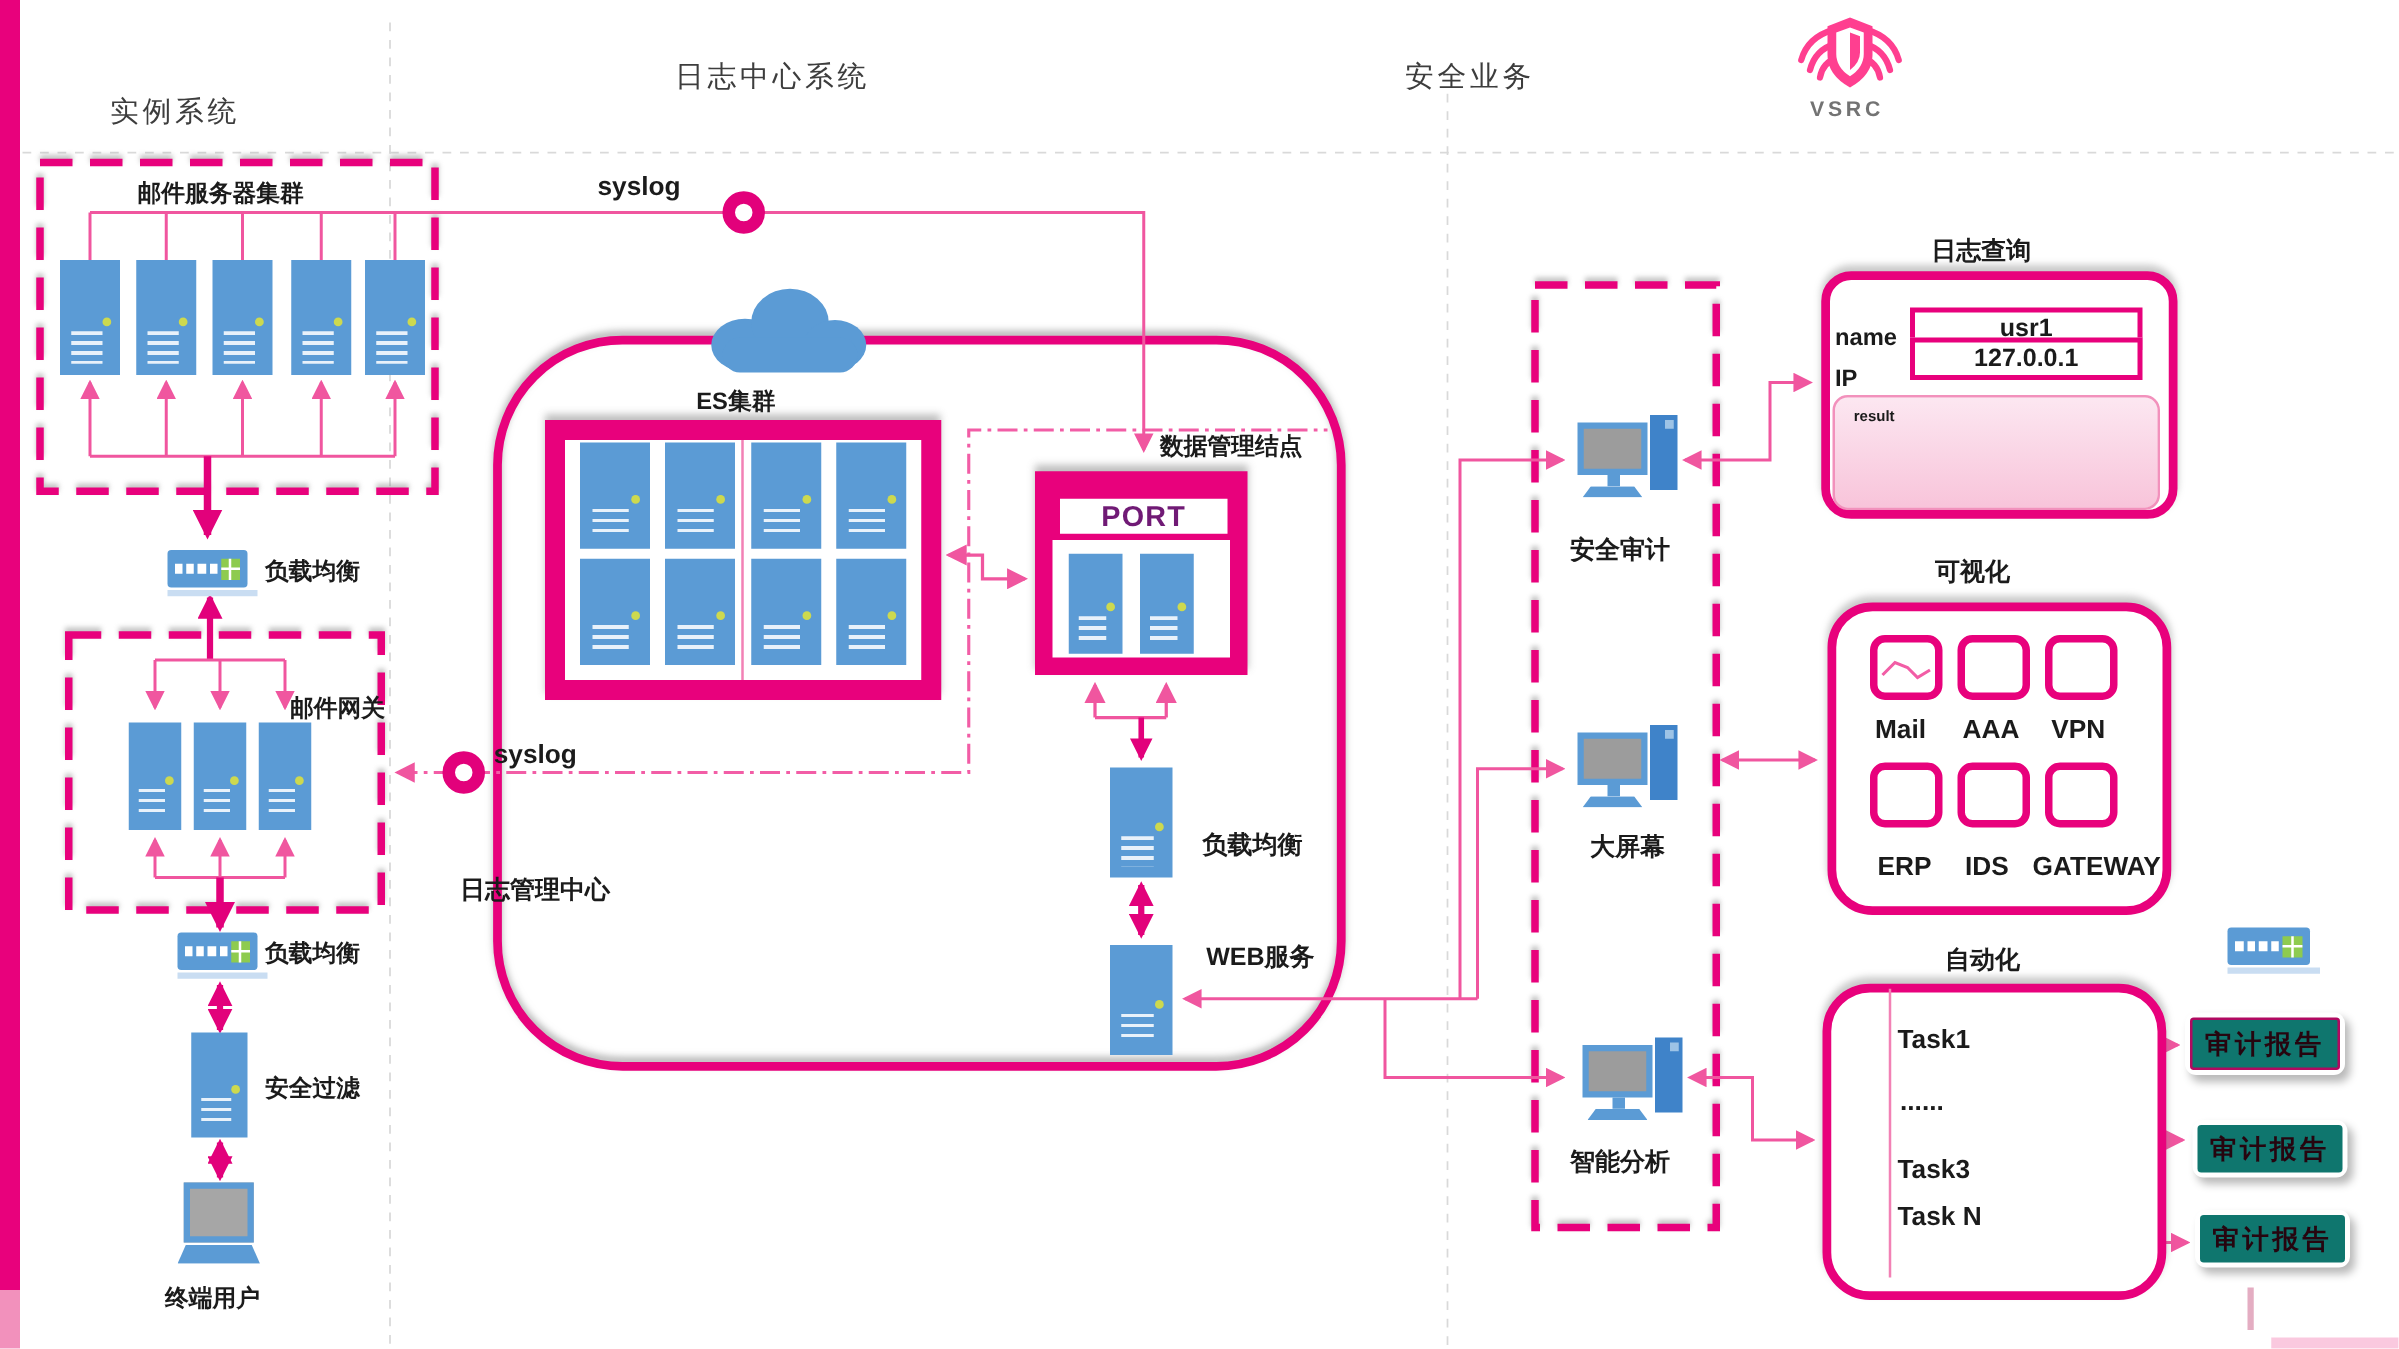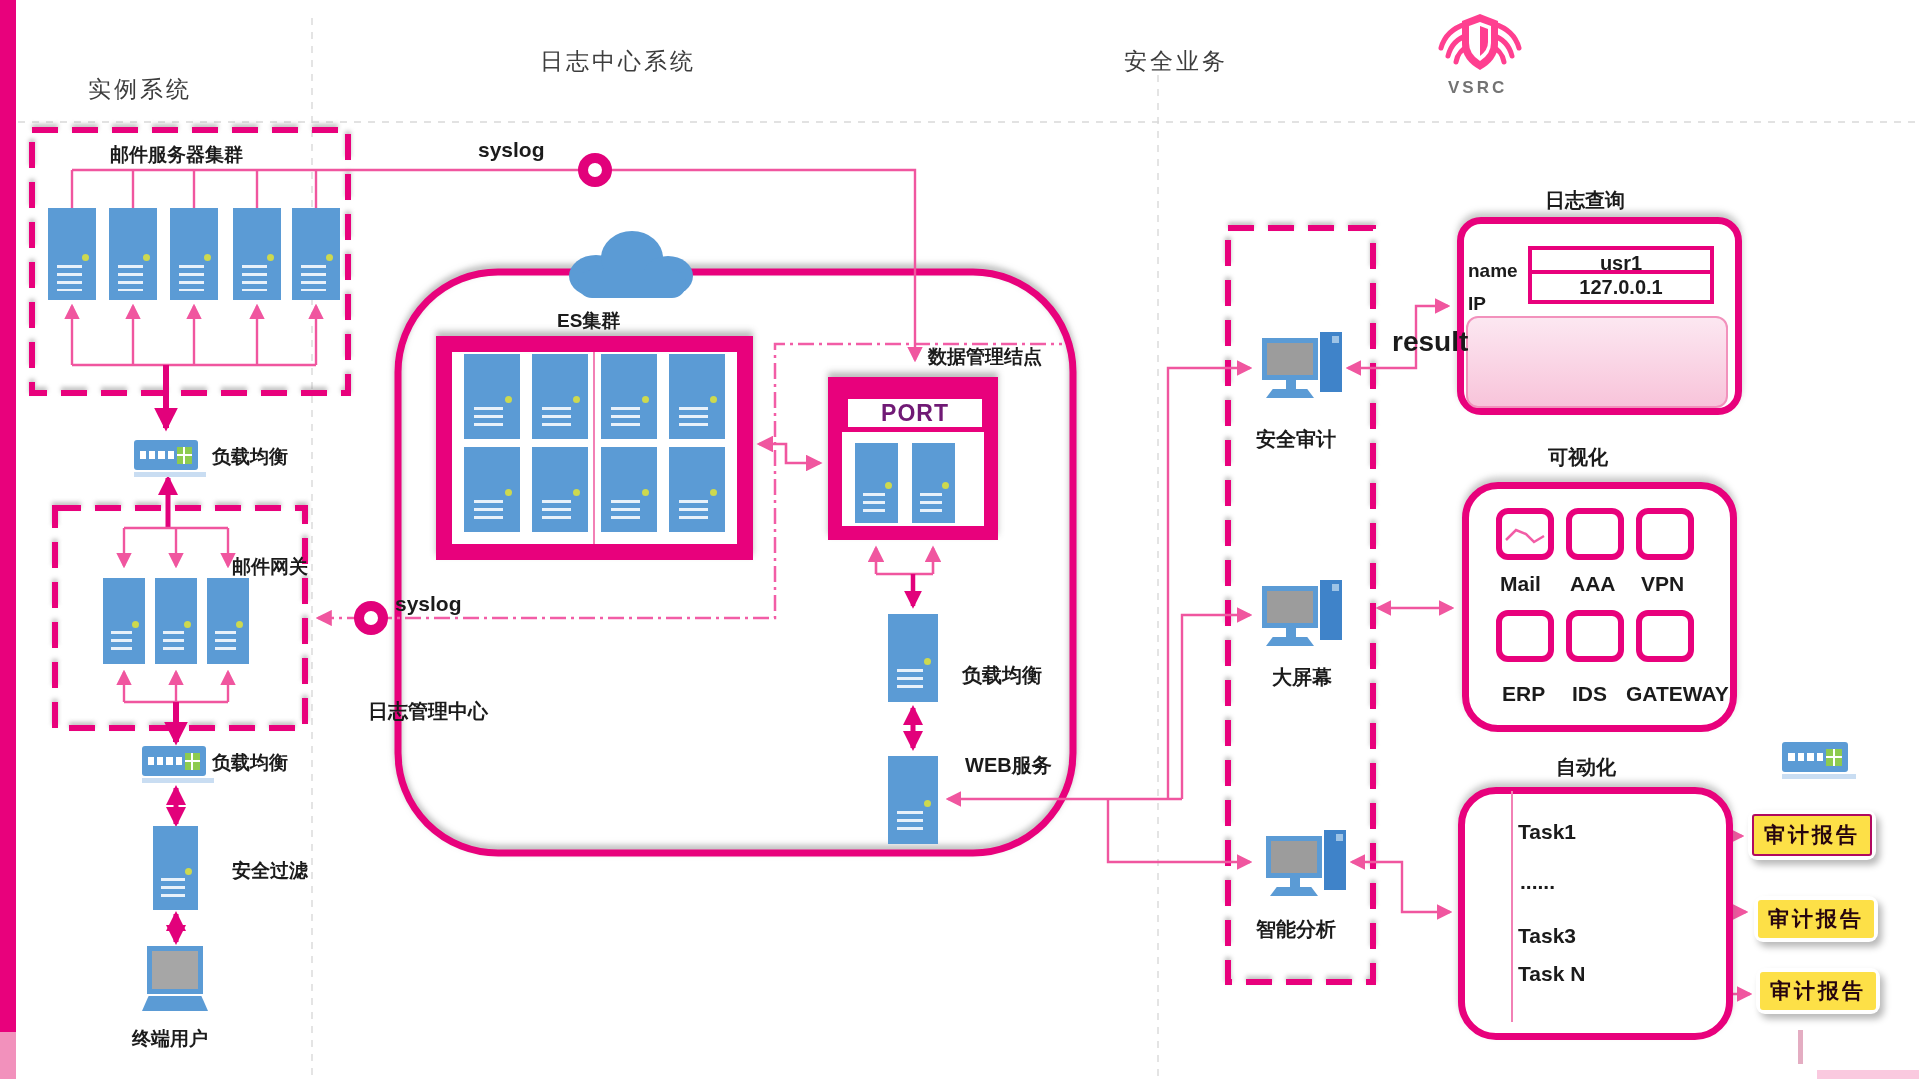--- a/index.html
+++ b/index.html
@@ -39,21 +39,21 @@
   .donut{position:absolute;width:34px;height:34px;box-sizing:border-box;border:10px solid #e2017b;border-radius:50%;background:#fff;}
   
   .pinkbox{position:absolute;background:#e8017c;box-shadow:0 -5px 6px rgba(110,110,110,.45);}
   .whiteinner{position:absolute;background:#fff;}
   .panel{position:absolute;background:#fff;border:7px solid #e8017c;box-shadow:0 -5px 6px rgba(120,120,120,.4);}
   .vis-cell{position:absolute;width:46px;height:40px;border:6px solid #e8017c;border-radius:12px;background:#fff;}
   .inputbox{position:absolute;border:4px solid #e8017c;background:#fff;color:#1b1b1b;font-weight:bold;font-size:20px;
             text-align:center;line-height:26px;}
   .result{position:absolute;background:linear-gradient(#fce7f1,#f8c4da);border:2px solid #f291bc;border-radius:12px;}
   .btn-card{position:absolute;background:#fff;border-radius:9px;padding:4px;box-shadow:4px 5px 7px rgba(0,0,0,.28);}
-  .btn-inner{background:#fde047;color:#26050f;font-weight:bold;font-size:21px;letter-spacing:3px;
+  .btn-inner{background:#0f766e;color:#26050f;font-weight:bold;font-size:21px;letter-spacing:3px;
              padding:5px 10px;border-radius:3px;white-space:nowrap;}
   .port-band{position:absolute;background:#fff;color:#701a75;font-weight:bold;font-size:23px;text-align:center;letter-spacing:1px;}
   .sina-word{position:absolute;color:#111;font-size:48px;font-weight:bold;font-style:italic;letter-spacing:-2px;}
   .sina-cn{position:absolute;color:#111;font-size:31px;font-weight:bold;}
   .vsrc-word{position:absolute;color:#737373;font-size:17px;font-weight:bold;letter-spacing:3px;}
 </style>
 </head>
 <body>
 
 <div id="root">
@@ -215,21 +215,21 @@
         <span class="sw-dot"></span>
         <span class="sw-dot"></span>
         <span class="sw-dot"></span>
       <span class="sw-green"></span>
     </div>
     <div class="sw-base" style="width:72px;"></div>
   </div>
   <div class="label" style="left:212px;top:750px;">负载均衡</div>
 
   <div class="server" style="left:153px;top:826px;width:45px;height:84px;"></div>
-  <div class="label" style="left:212px;top:858px;margin-left:20px;">安全过滤</div>
+  <div class="label" style="left:212px;top:858px;">安全过滤</div>
 
   <div class="laptop" style="left:142px;top:946px;">
     <div class="lap-scr"></div>
       <div class="lap-kbd"></div>
   </div>
   <div class="label" style="left:132px;top:1026px;">终端用户</div>
 
   <div class="label en" style="left:478px;top:138px;font-size:21px;">syslog</div>
   <div class="donut" style="left:578px;top:153px;"></div>
 
@@ -295,21 +295,21 @@
   </div>
   <div class="label" style="left:1256px;top:916px;font-size:20px;">智能分析</div>
 
   <div class="label" style="left:1545px;top:187px;font-size:20px;">日志查询</div>
   <div class="panel" style="left:1457px;top:217px;width:271px;height:184px;border-radius:24px;"></div>
   <div class="label en" style="left:1468px;top:260px;font-size:19px;">name</div>
   <div class="inputbox" style="left:1528px;top:246px;width:178px;height:26px;">usr1</div>
   <div class="label en" style="left:1468px;top:293px;font-size:19px;">IP</div>
   <div class="inputbox" style="left:1528px;top:270px;width:178px;height:26px;">127.0.0.1</div>
   <div class="result" style="left:1466px;top:316px;width:258px;height:88px;"></div>
-  <div class="label en" style="left:1392px;top:326px;font-size:28px;">result</div>
+  <div class="label en" style="left:1483px;top:326px;font-size:12px;">result</div>
 
   <div class="label" style="left:1548px;top:444px;font-size:20px;">可视化</div>
   <div class="panel" style="left:1462px;top:482px;width:261px;height:236px;border-radius:36px;"></div>
   <div class="vis-cell" style="left:1496px;top:508px;">
     <svg width="46" height="40">
       <polyline points="4,26 14,16 24,20 32,28 42,22" fill="none" stroke="#f25da6" stroke-width="2.5"></polyline>
     </svg>
   </div>
   <div class="vis-cell" style="left:1566px;top:508px;"></div>
   <div class="vis-cell" style="left:1636px;top:508px;"></div>

